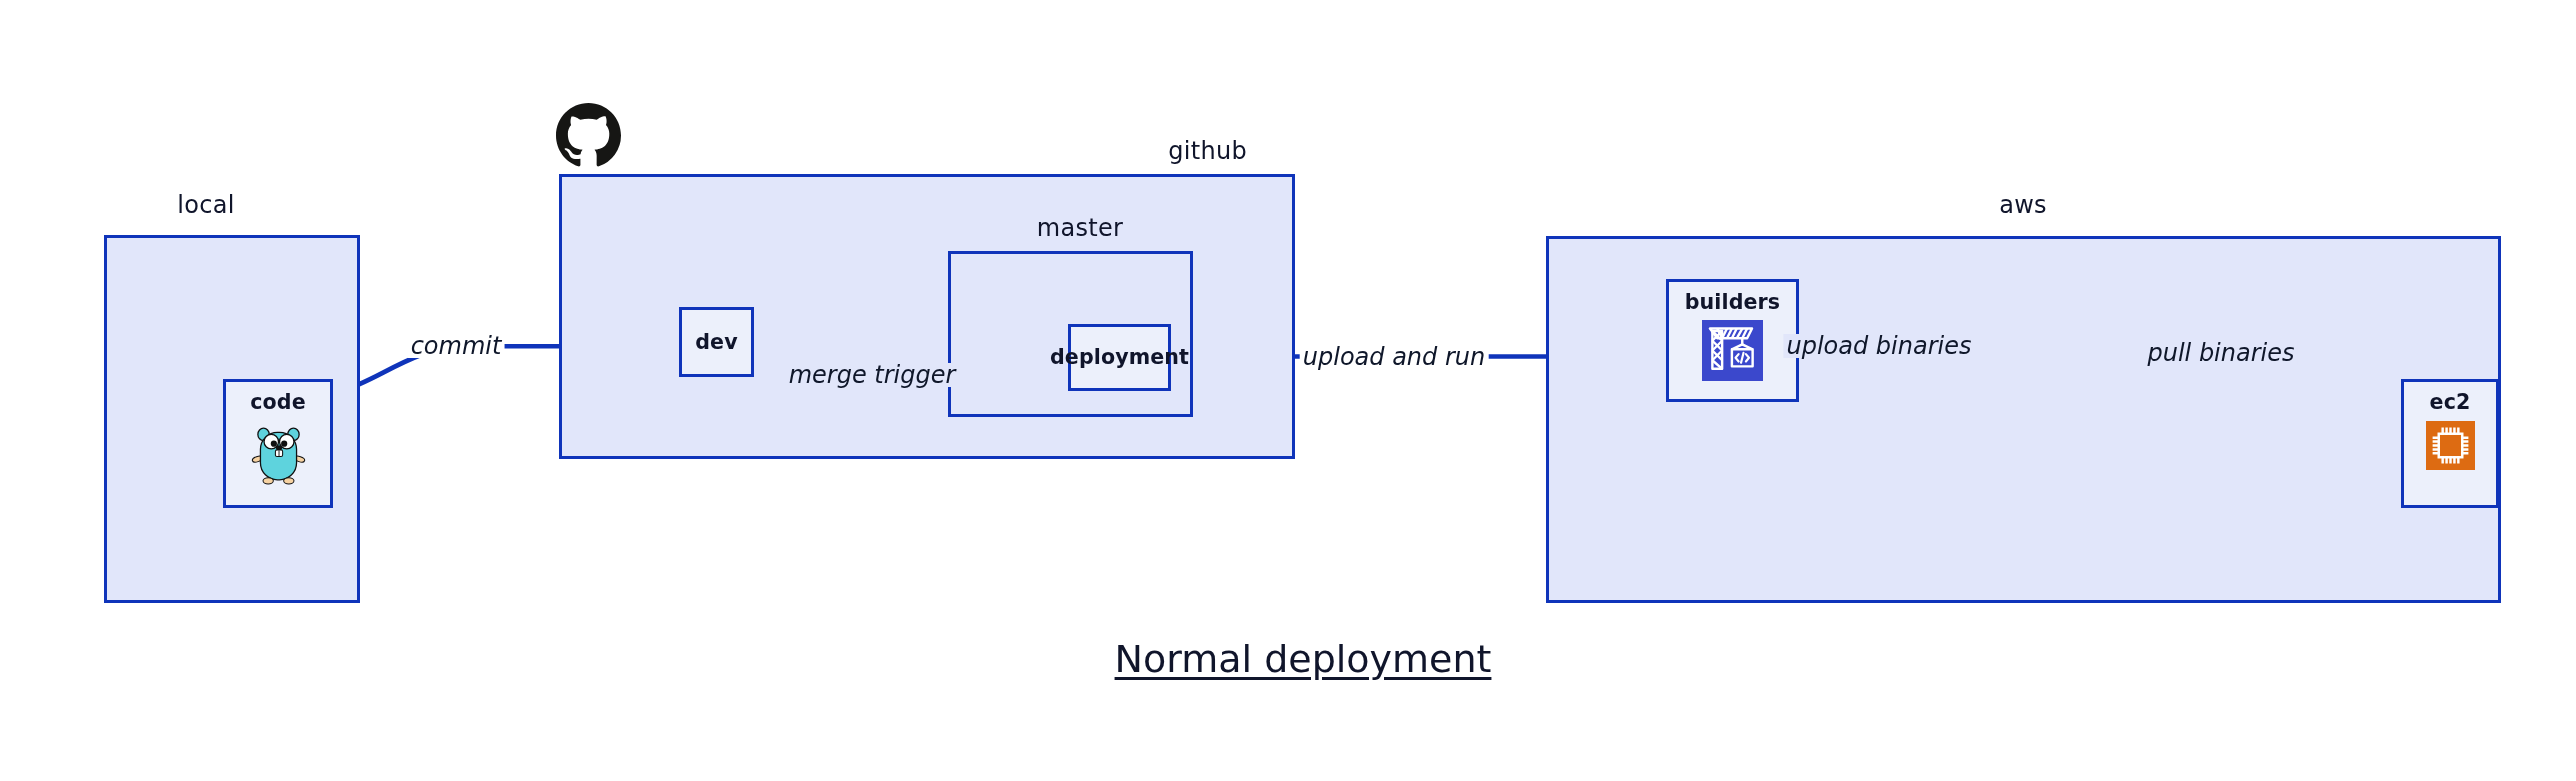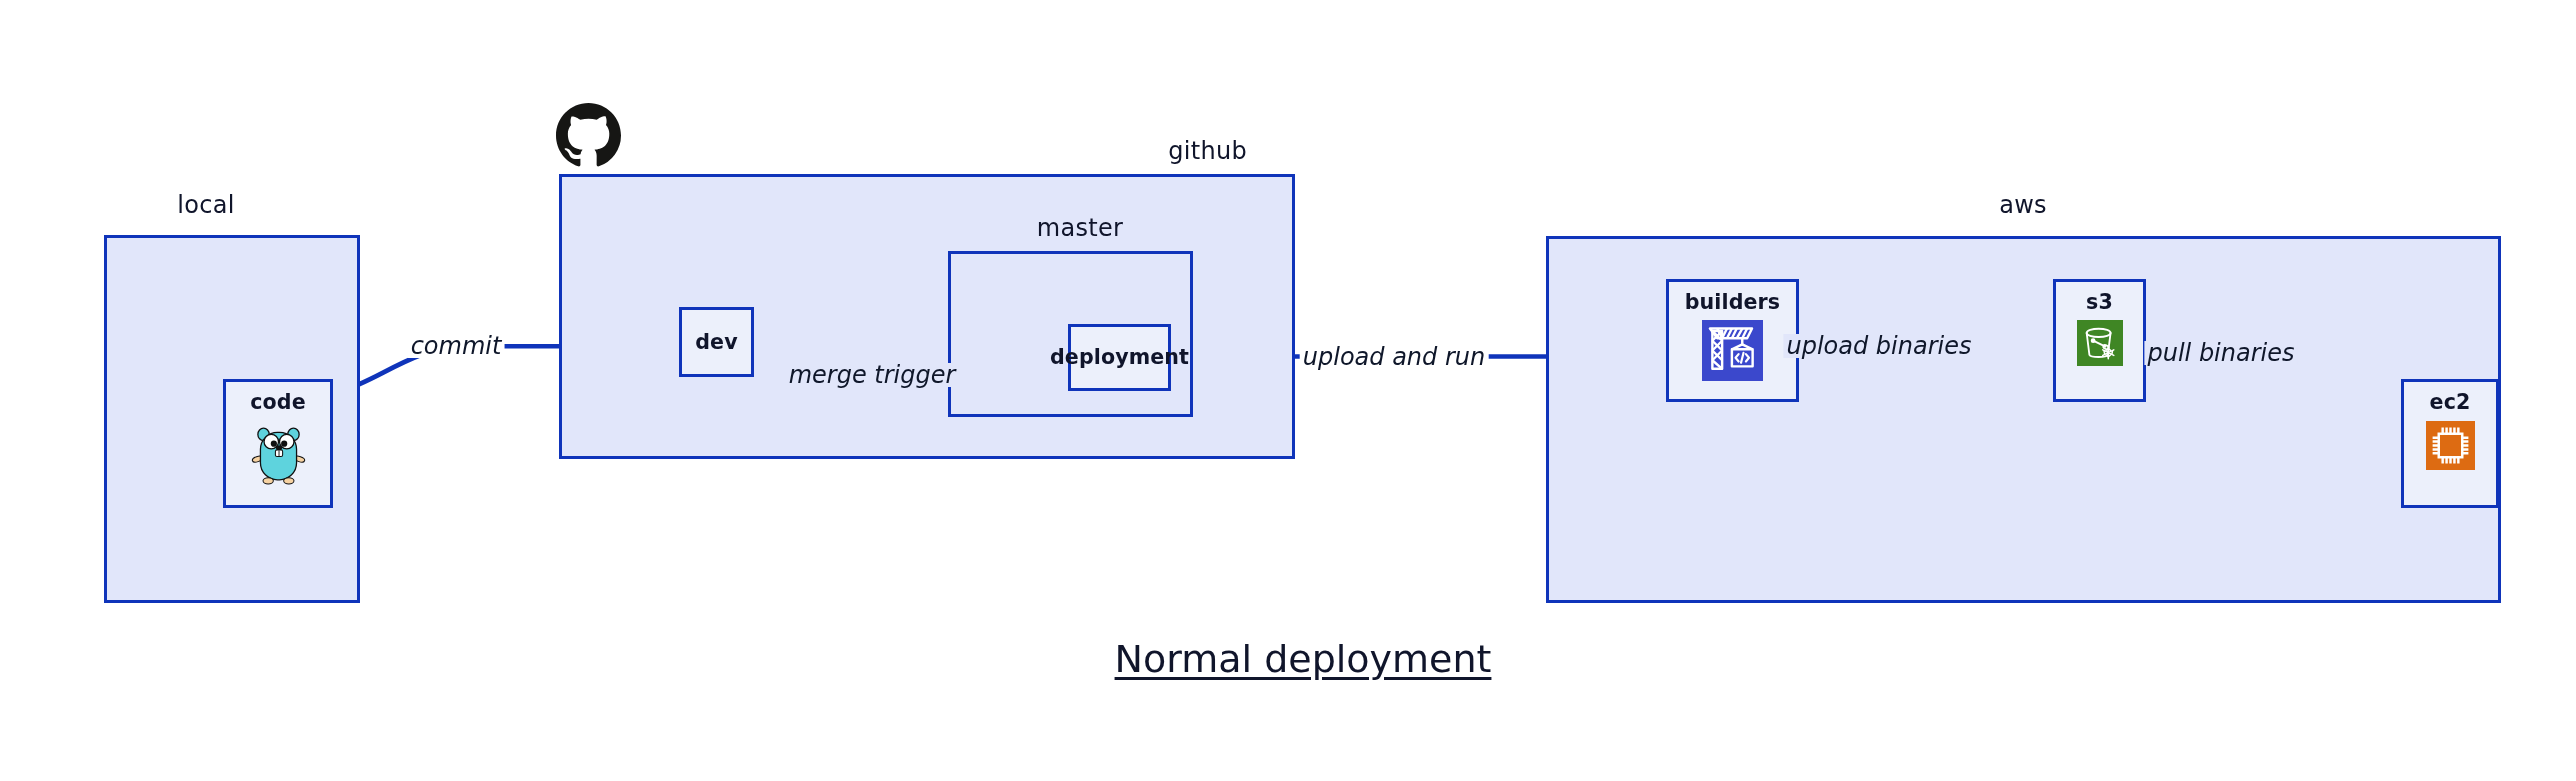--- a/index.html
+++ b/index.html
@@ -196,43 +196,20 @@
 
         <g stroke="#ffffff" stroke-width="3.6" fill="none" stroke-linecap="round" stroke-linejoin="round">
           <path d="M60 56 L55 62 L60 68"></path>
           <path d="M72 56 L77 62 L72 68"></path>
           <path d="M68 54 L64 70"></path>
         </g>
       </svg>
     </span>
   </div>
 
-  <div class="node" style="left:2008px; top:279px; width:93px; height:123px; padding-top:10.3px;">
-    <span class="node-label">s3</span>
-    <span class="node-icon" style="margin-top:7.2px;">
-      <svg width="46" height="46" viewBox="0 0 100 100" xmlns="http://www.w3.org/2000/svg">
-        <rect x="0" y="0" width="100" height="100" fill="#3f8624"></rect>
-        <g stroke="#ffffff" stroke-width="4" fill="none" stroke-linecap="round" stroke-linejoin="round">
-
-          <ellipse cx="47" cy="28" rx="26" ry="9"></ellipse>
-          <path d="M21 28 L27 76 C30 82 64 82 67 76 L73 28"></path>
-
-          <path d="M35 45 L62 58"></path>
-          <circle cx="35" cy="45" r="3.2" fill="#ffffff"></circle>
-          <ellipse cx="63" cy="59" rx="6" ry="4" transform="rotate(27 63 59)"></ellipse>
-        </g>
-
-        <g stroke="#ffffff" stroke-width="3.4" stroke-linecap="round">
-          <path d="M68 58 L68 84 M56 65 L80 77 M80 65 L56 77"></path>
-          <path d="M68 62 L63 66 M68 62 L73 66 M68 80 L63 76 M68 80 L73 76"></path>
-          <path d="M59 68 L60 73 M77 68 L76 73"></path>
-        </g>
-      </svg>
-    </span>
-  </div>
 
   <div class="node" style="left:2356px; top:379px; width:98px; height:129px; padding-top:10.3px;">
     <span class="node-label">ec2</span>
     <span class="node-icon" style="margin-top:8.2px;">
       <svg width="49" height="49" viewBox="0 0 100 100" xmlns="http://www.w3.org/2000/svg">
         <rect x="0" y="0" width="100" height="100" fill="#dd6b12"></rect>
         <g stroke="#ffffff" stroke-width="5" fill="none" stroke-linecap="square">
           <rect x="26" y="26" width="48" height="48"></rect>
 
           <path d="M34 16 L34 26 M42 16 L42 26 M50 16 L50 26 M58 16 L58 26 M66 16 L66 26"></path>

